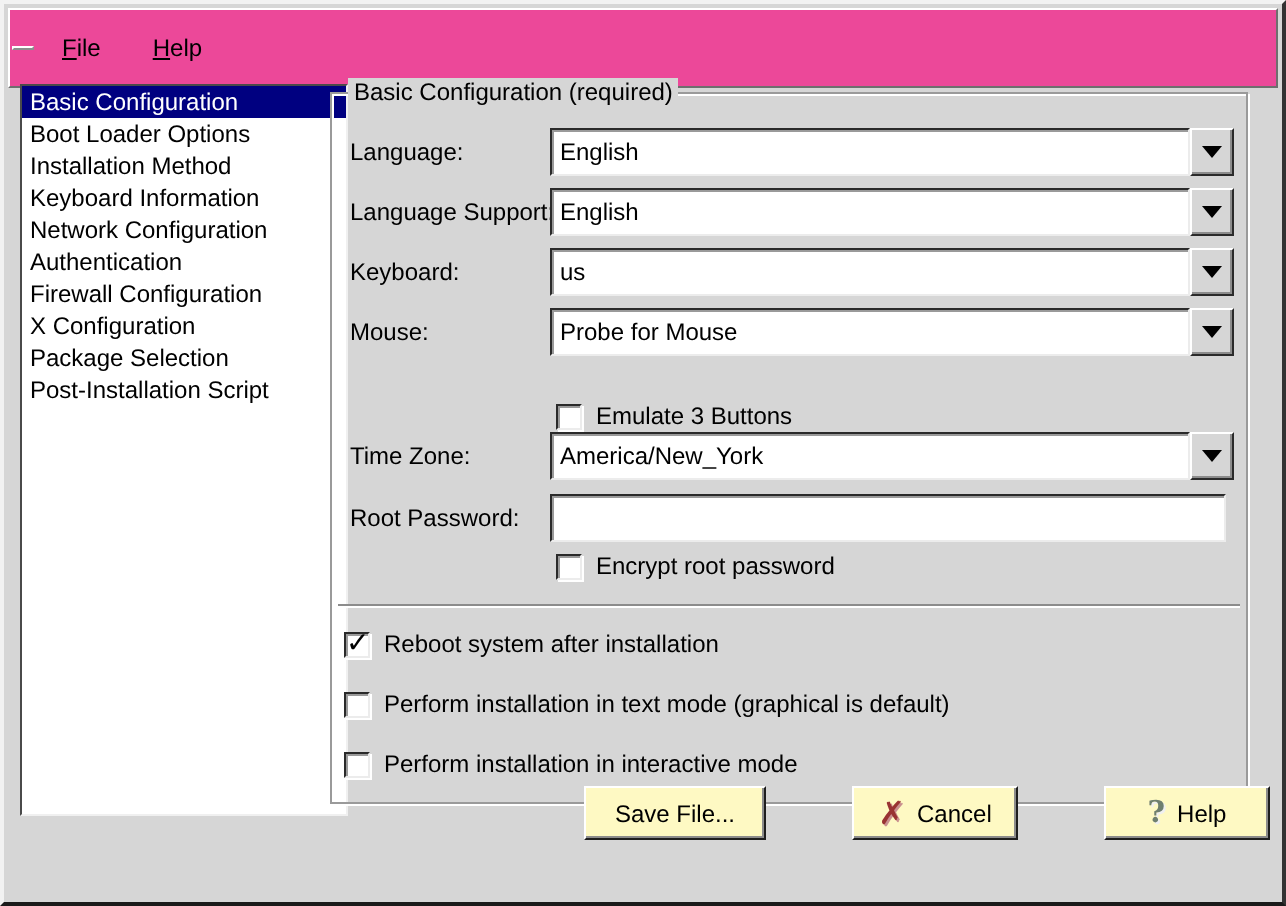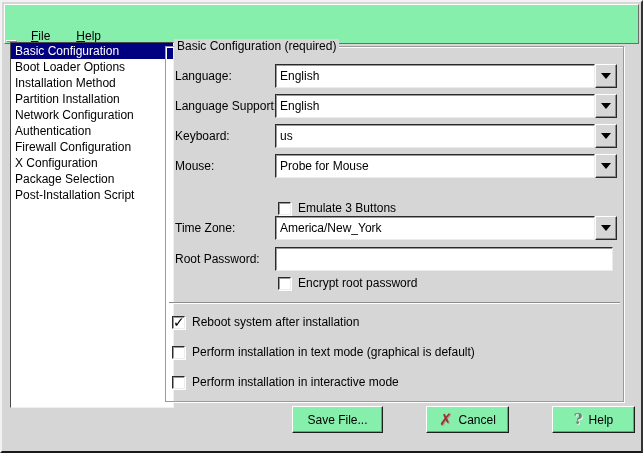--- a/index.html
+++ b/index.html
@@ -9,21 +9,21 @@
   .window {
     position:relative; width:643px; height:453px; background:#d6d6d6;
     border-top:2px solid #f2f2f2; border-left:2px solid #f2f2f2;
     border-right:2px solid #333; border-bottom:2px solid #1a1a1a;
     overflow:hidden;
   }
 
   
   .menubar {
     position:absolute; left:2px; top:2px; width:635px; height:40px;
-    background:#86efac; display:flex; align-items:flex-end;
+    background:#ec4899; display:flex; align-items:center;
     border:1px solid; border-color:#ffffff #6e6e6e #6e6e6e #ffffff;
   }
   .grip {
     width:11px; margin:1px; 
     border:1px solid; border-color:#ffffff #8c8c8c #8c8c8c #ffffff;
     background-image:
       radial-gradient(circle at 1px 1px, #f5f5f5 1px, transparent 1.2px),
       radial-gradient(circle at 2px 2px, #8a8a8a 1px, transparent 1.2px);
     background-size:4px 4px;
   }
@@ -82,21 +82,21 @@
   .checkbox.checked::after {
     content:"\2713"; position:absolute; left:0px; top:-3px;
     font-size:14px; font-weight:bold; color:#000;
     font-family:"DejaVu Sans",sans-serif;
   }
   .separator { position:absolute; left:3px; right:3px; height:2px;
     border-top:1px solid #8c8c8c; border-bottom:1px solid #ffffff; }
 
   
   .btn {
-    position:absolute; top:404px; height:27px; background:#86efac;
+    position:absolute; top:391px; height:27px; background:#fef9c3;
     border:1px solid; border-color:#ffffff #1e1e1e #1e1e1e #ffffff;
     box-shadow:inset -1px -1px 0 #8c8c8c;
     display:flex; align-items:center; justify-content:center; gap:6px;
     font:inherit; cursor:default;text-align:right;
   }
   .btn-save { left:290px; width:91px; }
   .btn-cancel { left:424px; width:83px; }
   .btn-help { left:550px; width:83px; }
   .x-icon { color:#993333; font-size:16px; font-weight:bold; line-height:1;
     text-shadow:1px 1px 0 #c98f8f; font-family:"DejaVu Sans",sans-serif; }
@@ -129,21 +129,21 @@
     </div>
     <div class="menu-item">
       <span><span class="mn">H</span><span>elp</span></span>
     </div>
   </div>
 
   <div class="sidebar">
     <div class="list-item selected">Basic Configuration</div>
     <div class="list-item">Boot Loader Options</div>
     <div class="list-item">Installation Method</div>
-    <div class="list-item">Partition Installation</div>
+    <div class="list-item">Keyboard Information</div>
     <div class="list-item">Network Configuration</div>
     <div class="list-item">Authentication</div>
     <div class="list-item">Firewall Configuration</div>
     <div class="list-item">X Configuration</div>
     <div class="list-item">Package Selection</div>
     <div class="list-item">Post-Installation Script</div>
   </div>
 
   <div class="frame">
     <div class="frame-title">Basic Configuration (required)</div>

